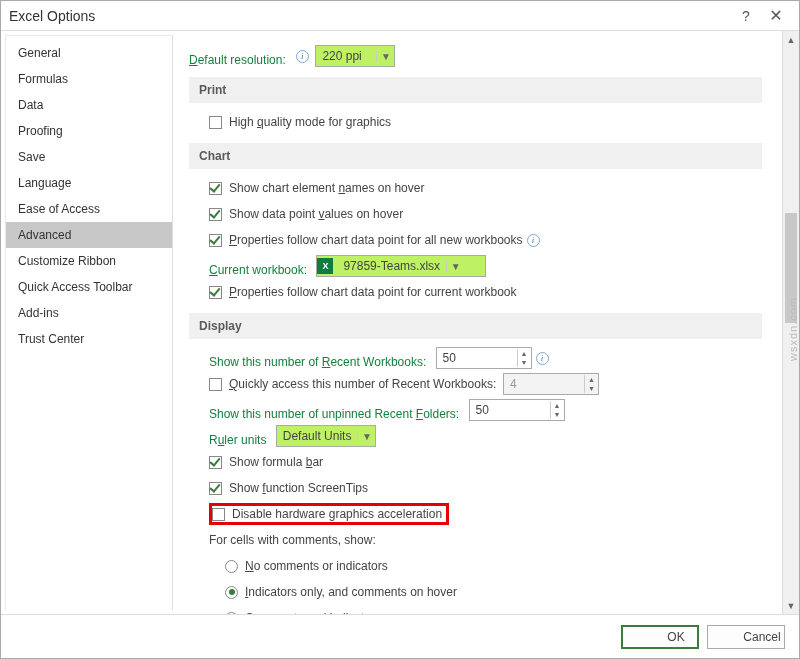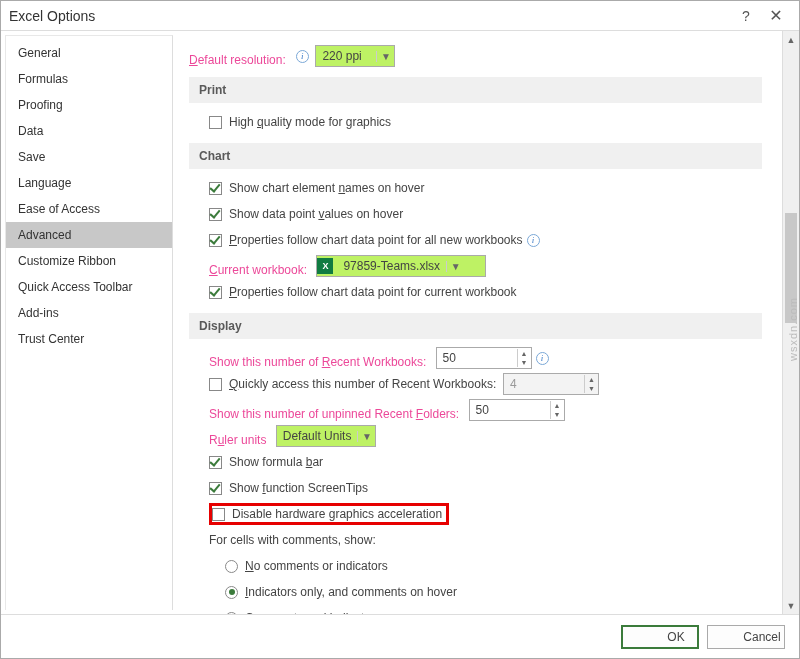--- a/index.html
+++ b/index.html
@@ -11,21 +11,21 @@
     .titlebar-close { width: 30px; text-align: center; font-size: 16px; color: #555; cursor: pointer; }
     .body { flex: 1; display: flex; overflow: hidden; }
     .sidebar { width: 168px; border-right: 1px solid #ddd; padding: 4px 0; overflow-y: auto; border-top:1px solid #e8e8e8; border-left:1px solid #e8e8e8; margin:4px 0 4px 4px;}
     .sidebar-item { padding: 6px 12px; cursor: pointer; color: #333; }
     .sidebar-item.selected { background: #c8c8c8; }
     .content { flex: 1; overflow-y: auto; padding: 0 0 0 0; }
     .scroll-inner { padding: 10px 20px 10px 16px; }
     .row { display: flex; align-items: center; margin: 4px 0; min-height: 22px; }
     .row.indent { padding-left: 20px; }
     .row.indent2 { padding-left: 36px; }
-    .label { margin-right: 6px; color: #ec4899; margin-top: 8px; }
+    .label { margin-right: 6px; color: #15803d; margin-top: 8px; }
     .section { background: #f0f0f0; color: #5a5a5a; font-weight: bold; padding: 6px 10px; margin: 10px 0 8px 0; }
     .dropdown { position: relative; display: inline-flex; align-items: center; border: 1px solid #aaa; height: 22px; background: #bef264; }
     .dropdown .dd-value { padding: 0 6px; min-width: 60px; }
     .dropdown .dd-caret { border-left: 1px solid #ccc; width: 18px; text-align: center; color: #666; font-size: 10px; }
     .spinner { display: inline-flex; align-items: center; border: 1px solid #aaa; height: 22px; background: #fff; gap: 40px; }
     .spinner.disabled { background: #f3f3f3; color: #999; }
     .spinner .sp-value { width: 40px; padding: 0 6px; }
     .spinner .sp-btns { display: flex; flex-direction: column; border-left: 1px solid #ccc; width: 14px; }
     .spinner .sp-btns span { font-size: 7px; line-height: 9px; text-align: center; color: #666; cursor:pointer;}
     .checkbox { width: 13px; height: 13px; border: 1px solid #888; margin-right: 7px; display: inline-flex; align-items: center; justify-content: center; background: #fff; position:relative; flex-shrink:0;}
@@ -56,22 +56,22 @@
   <div class="titlebar">
     <span class="titlebar-title">Excel Options</span>
     <span class="titlebar-help">?</span>
     <span class="titlebar-close">✕</span>
   </div>
 
   <div class="body">
     <div class="sidebar">
       <div class="sidebar-item">General</div>
       <div class="sidebar-item">Formulas</div>
+      <div class="sidebar-item">Data</div>
       <div class="sidebar-item">Proofing</div>
-      <div class="sidebar-item">Data</div>
       <div class="sidebar-item">Save</div>
       <div class="sidebar-item">Language</div>
       <div class="sidebar-item">Ease of Access</div>
       <div class="sidebar-item selected">Advanced</div>
       <div class="sidebar-item">Customize Ribbon</div>
       <div class="sidebar-item">Quick Access Toolbar</div>
       <div class="sidebar-item">Add-ins</div>
       <div class="sidebar-item">Trust Center</div>
     </div>
 

